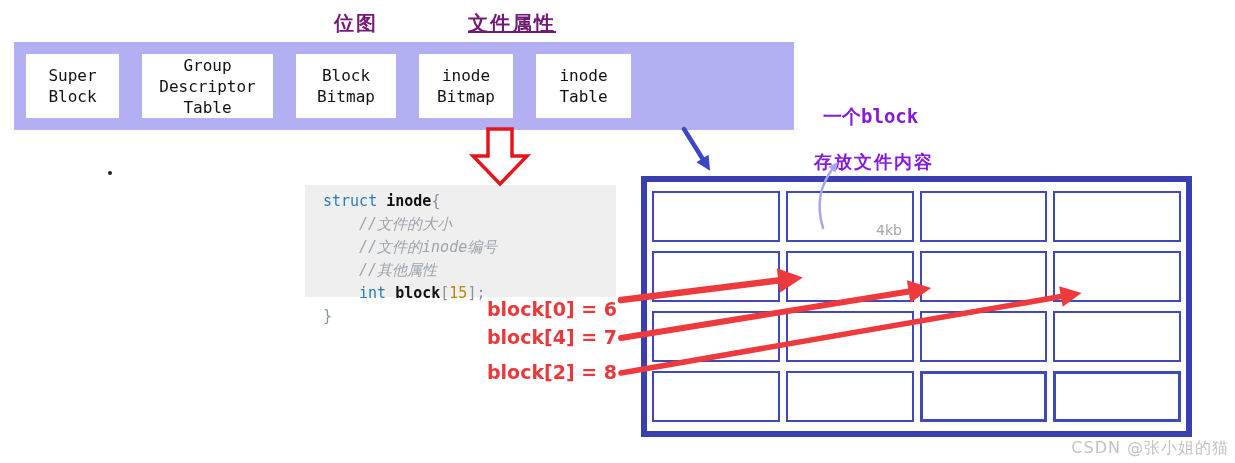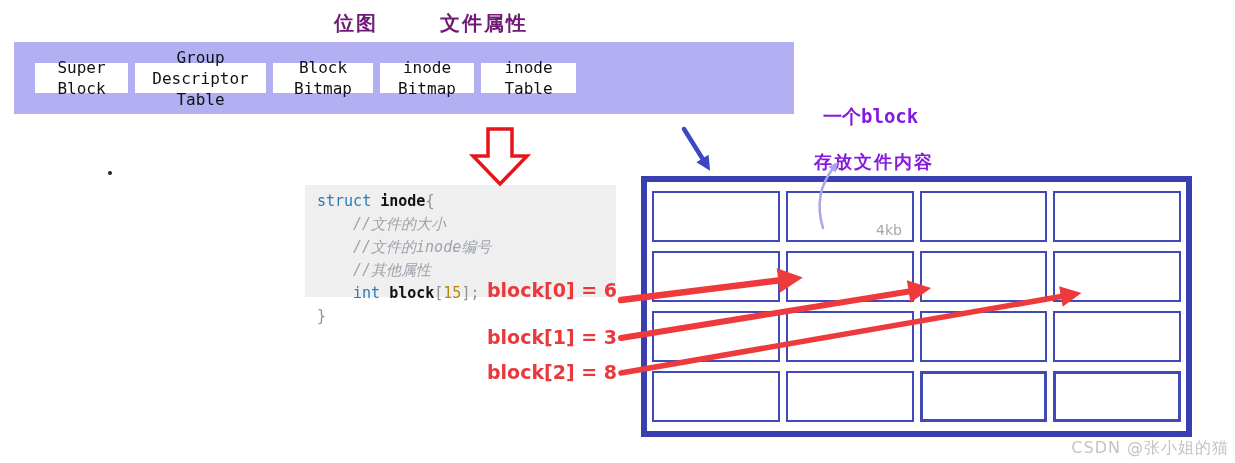--- a/index.html
+++ b/index.html
@@ -2,23 +2,23 @@
 <html><head>
 <meta charset="utf-8">
 <style>
   html,body{margin:0;padding:0;background:#fff;}
   #stage{
     position:relative;width:1235px;height:463px;background:#ffffff;overflow:hidden;
     font-family:"DejaVu Sans","Liberation Sans",sans-serif;
   }
   
   .topbar{
-    position:absolute;left:14px;top:42px;width:780px;height:72px;
+    position:absolute;left:14px;top:42px;width:780px;height:88px;
     background:#b2b0f2;display:flex;align-items:stretch;
-    padding:21px;box-sizing:border-box;gap:7px;
+    padding:12px;box-sizing:border-box;gap:23px;
   }
   .topbar .cell{
     background:#ffffff;display:flex;align-items:center;justify-content:center;
     text-align:center;font-family:"DejaVu Sans Mono","Liberation Mono",monospace;
     font-size:16px;line-height:21px;color:#111;white-space:pre-line;
   }
   .c-super{flex:0 0 93px;}
   .c-gdt{flex:0 0 131px;}
   .c-bbm{flex:0 0 100px;}
   .c-ibm{flex:0 0 94px;}
@@ -29,21 +29,21 @@
     position:absolute;color:#701a75;font-weight:bold;font-size:20px;
     letter-spacing:2px;white-space:nowrap;
   }
   
   .purple-note{position:absolute;color:#8519dc;font-weight:bold;white-space:nowrap;}
   .purple-note.l1{left:823px;top:104px;font-size:19px;font-family:"DejaVu Sans Mono","Liberation Mono",monospace;}
   .purple-note.l2{left:814px;top:130px;font-size:18px;letter-spacing:2px;margin-top:20px;}
   
   .codeblock{
     position:absolute;left:305px;top:185px;width:311px;height:112px;
-    background:#efefef;box-sizing:border-box;padding:5px 0 5px 12px;
+    background:#efefef;box-sizing:border-box;padding:5px 0 5px 18px;
     font-family:"DejaVu Sans Mono","Liberation Mono",monospace;
     font-size:15px;line-height:23px;color:#1d1d1d;white-space:pre;
   }
   .codeblock .ln{height:23px;}
   .codeblock .ind{padding-left:36px;}
   .tok-kw{color:#2b7cb5;}
   .tok-plain{color:#1d1d1d;}
   .tok-bold{color:#111;font-weight:bold;}
   .tok-cmt{color:#9ca3ab;font-style:italic;}
   .tok-num{color:#b8860b;}
@@ -74,43 +74,43 @@
     letter-spacing:1px;white-space:nowrap;
   }
   .overlay{position:absolute;left:0;top:0;width:1235px;height:463px;pointer-events:none;}
 </style>
 </head>
 <body>
 
 <div id="stage">
 
   <div class="red-label" style="left:334px;top:10px;">位图</div>
-  <div class="red-label" style="left:440px;top:10px;">文件属性</div>
+  <div class="red-label" style="left:468px;top:10px;text-decoration:underline;">文件属性</div>
 
   <div class="topbar">
     <div class="cell c-super">Super
 Block</div>
     <div class="cell c-gdt">Group
 Descriptor
 Table</div>
     <div class="cell c-bbm">Block
 Bitmap</div>
     <div class="cell c-ibm">inode
 Bitmap</div>
     <div class="cell c-itb">inode
 Table</div>
   </div>
 
   <div class="purple-note l1">一个block</div>
   <div class="purple-note l2">存放文件内容</div>
 
   <div class="codeblock" id="code-block"><div class="ln"><span class="tok-kw">struct</span><span class="tok-plain"> </span><span class="tok-bold">inode</span><span class="tok-pun">{</span></div><div class="ln ind"><span class="tok-cmt">//文件的大小</span></div><div class="ln ind"><span class="tok-cmt">//文件的inode编号</span></div><div class="ln ind"><span class="tok-cmt">//其他属性</span></div><div class="ln ind"><span class="tok-kw">int</span><span class="tok-plain"> </span><span class="tok-bold">block</span><span class="tok-pun">[</span><span class="tok-num">15</span><span class="tok-pun">]</span><span class="tok-pun">;</span></div><div class="ln"><span class="tok-pun">}</span></div></div>
 
-  <div class="blockptr" style="top:279px;">block[0] = 6</div>
-  <div class="blockptr" style="top:326px;">block[1] = 3</div>
+  <div class="blockptr" style="top:298px;">block[0] = 6</div>
+  <div class="blockptr" style="top:326px;">block[4] = 7</div>
   <div class="blockptr" style="top:361px;">block[2] = 8</div>
 
   <div class="datagrid" id="data-grid">
       <div class="gcell"></div>
       <div class="gcell"></div>
       <div class="gcell"></div>
       <div class="gcell"></div>
       <div class="gcell"></div>
       <div class="gcell"></div>
       <div class="gcell"></div>

